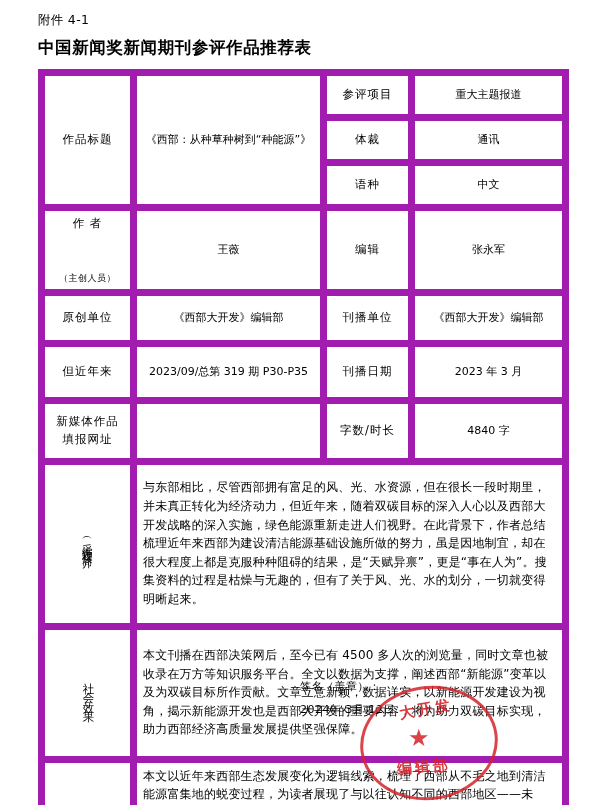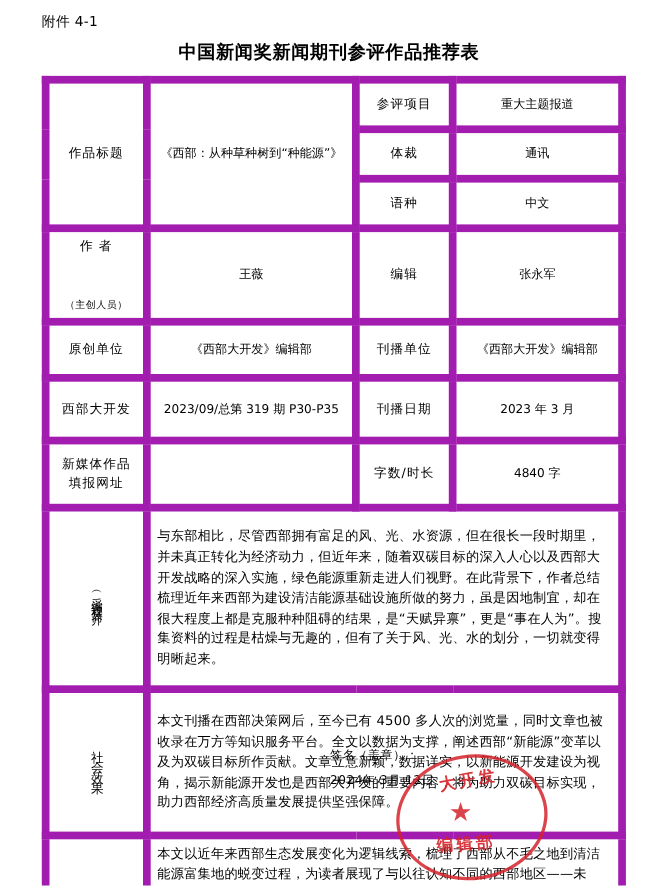--- a/index.html
+++ b/index.html
@@ -22,21 +22,21 @@
     box-sizing: border-box;
     padding: 10px 40px 0 38px;
   }
   .doc-code {
     font-size: 12.5px;
     line-height: 1.2;
     margin: 2px 0 10px 0;
     letter-spacing: 0.3px;
   }
   .doc-title {
-    text-align: center;
+    text-align: left;
     font-size: 16.5px;
     font-weight: bold;
     letter-spacing: 0.6px;
     margin: 2px 0 10px 0;
     font-family: Liberation Mono, monospace;
   }
   table.form {
     width: 524px;
     border-collapse: collapse;
     table-layout: fixed;
@@ -190,21 +190,21 @@
         <td class="lbl">编辑</td>
         <td class="val">张永军</td>
       </tr>
       <tr>
         <td class="lbl" style="height:36px">原创单位</td>
         <td class="val">《西部大开发》编辑部</td>
         <td class="lbl">刊播单位</td>
         <td class="val">《西部大开发》编辑部</td>
       </tr>
       <tr>
-        <td class="lbl" style="height:42px">西部大开发</td>
+        <td class="lbl" style="height:42px">但近年来</td>
         <td class="val">2023/09/总第 319 期  P30-P35</td>
         <td class="lbl">刊播日期</td>
         <td class="val">2023 年 3 月</td>
       </tr>
       <tr>
         <td class="lbl" style="height:46px">
           <div>新媒体作品</div>
           <div>填报网址</div>
         </td>
         <td class="val"></td>

